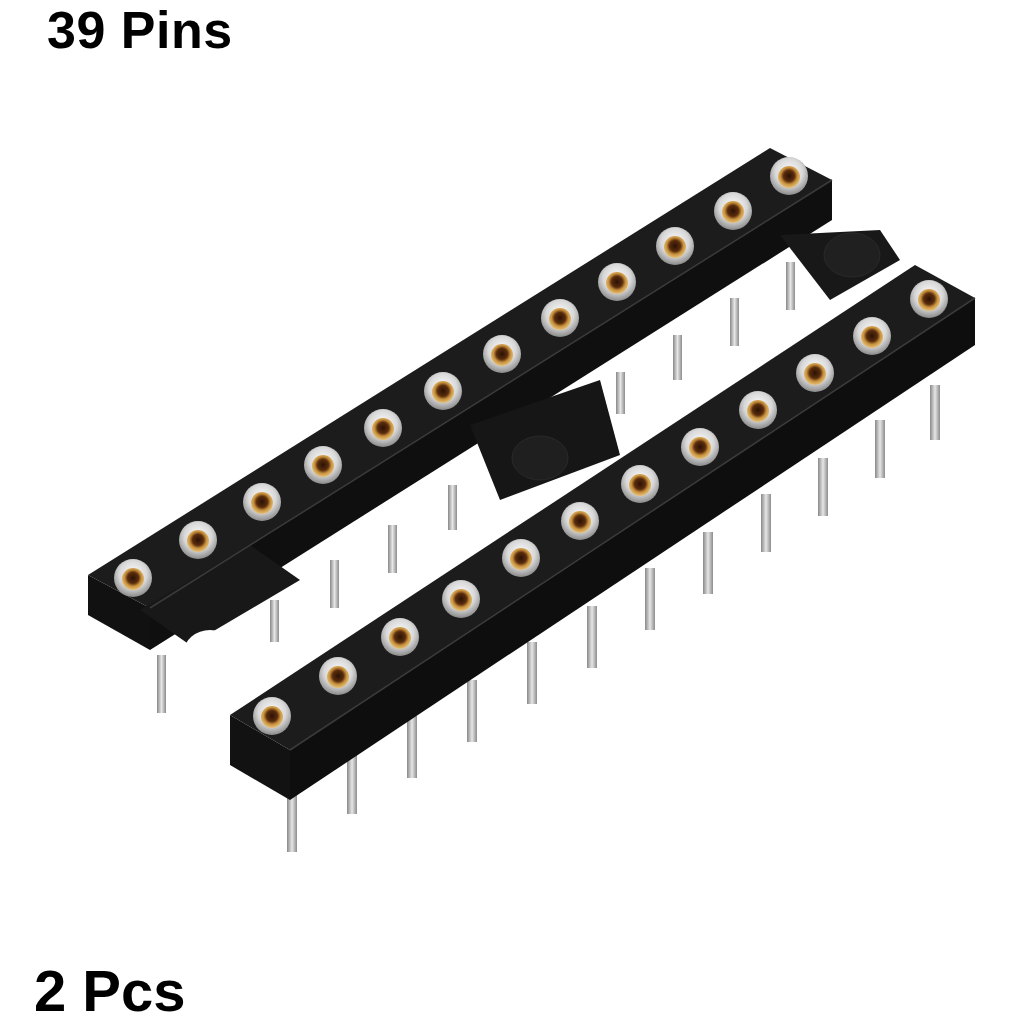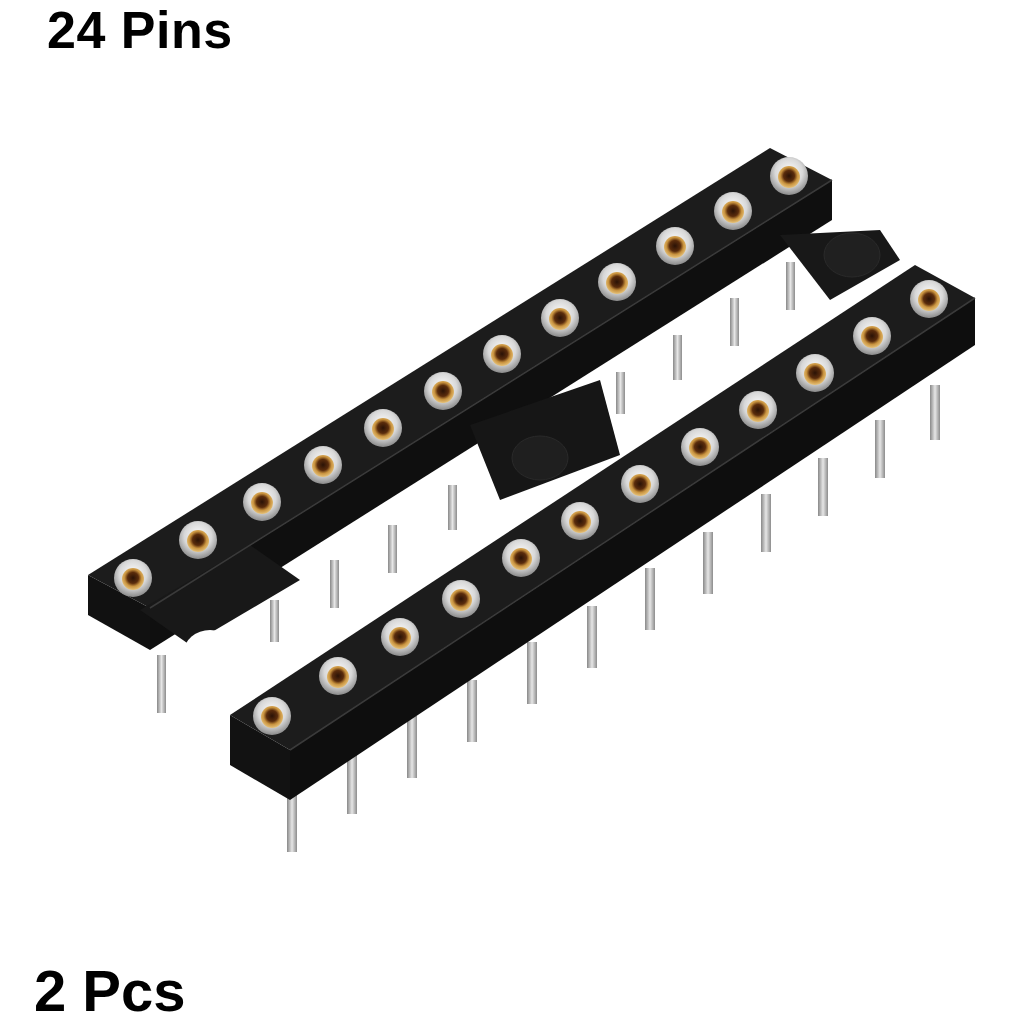--- a/index.html
+++ b/index.html
@@ -5,21 +5,21 @@
   html, body { margin:0; padding:0; background:#ffffff; }
   body { width:1018px; height:1018px; position:relative; overflow:hidden; font-family:"Liberation Sans", sans-serif; }
   .label { position:absolute; font-weight:bold; color:#000; font-family:"Liberation Sans", sans-serif; line-height:1; }
   .top-label { left:47px; top:4px; font-size:52px; letter-spacing:0.5px; }
   .bottom-label { left:34px; top:962px; font-size:58px; }
   svg.product { position:absolute; left:0; top:0; }
 </style>
 </head>
 <body>
 
-<div class="label top-label">24 Pins</div>
+<div class="label top-label">39 Pins</div>
 
 <svg class="product" width="1018" height="1018" viewBox="0 0 1018 1018" xmlns="http://www.w3.org/2000/svg">
   <defs>
     <radialGradient id="silver" cx="50%" cy="40%" r="60%">
       <stop offset="0%" stop-color="#ffffff"></stop>
       <stop offset="60%" stop-color="#d8d8d8"></stop>
       <stop offset="100%" stop-color="#8a8a8a"></stop>
     </radialGradient>
     <radialGradient id="gold" cx="50%" cy="45%" r="55%">
       <stop offset="0%" stop-color="#2a1206"></stop>

